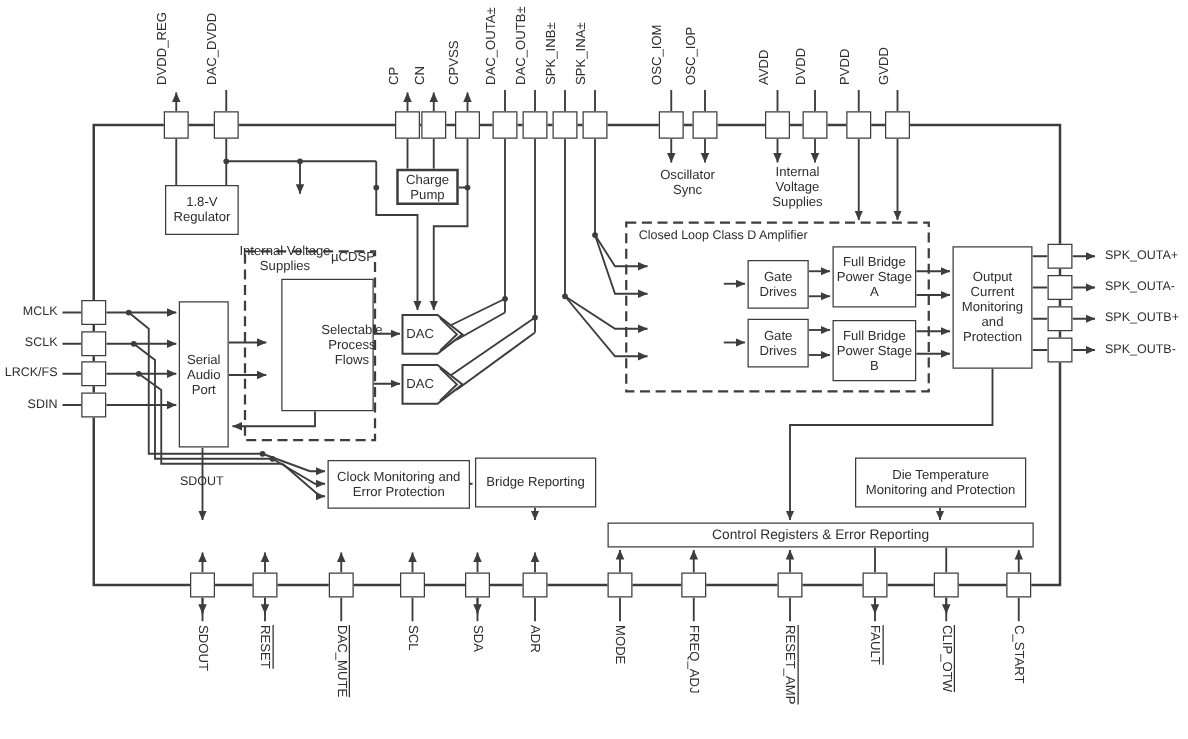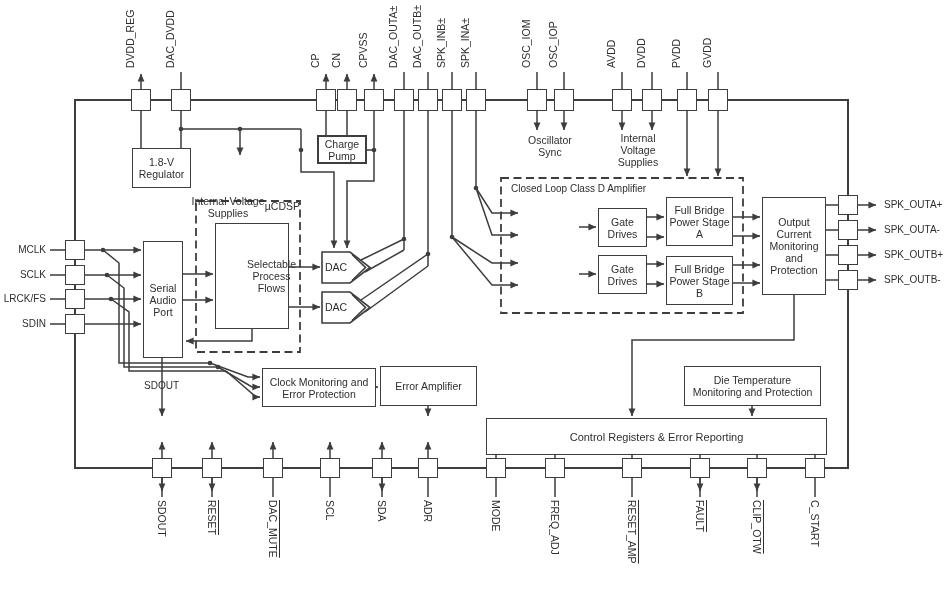--- a/index.html
+++ b/index.html
@@ -143,21 +143,21 @@
     </g>
   </svg>
 
   <div class="blk" style="left:132px;top:148px;width:59px;height:40px;">1.8-V
 Regulator</div>
   <div class="blk heavy" style="left:317px;top:135px;width:50px;height:29px;">Charge
 Pump</div>
   <div class="blk" style="left:143px;top:241px;width:40px;height:117px;">Serial
 Audio
 Port</div>
-  <div class="blk" style="left:215px;top:223px;width:74px;height:106px;padding-left:39px;">Selectable
+  <div class="blk" style="left:225px;top:223px;width:74px;height:106px;padding-left:39px;">Selectable
 Process
 Flows</div>
   <div class="dactext" style="left:325px;top:261px;">DAC</div>
   <div class="dactext" style="left:325px;top:301px;">DAC</div>
   <div class="blk" style="left:598px;top:208px;width:49px;height:39px;">Gate
 Drives</div>
   <div class="blk" style="left:598px;top:255px;width:49px;height:39px;">Gate
 Drives</div>
   <div class="blk" style="left:666px;top:197px;width:67px;height:49px;">Full Bridge
 Power Stage
@@ -165,24 +165,24 @@
   <div class="blk" style="left:666px;top:256px;width:67px;height:49px;">Full Bridge
 Power Stage
 B</div>
   <div class="blk" style="left:762px;top:197px;width:64px;height:98px;">Output
 Current
 Monitoring
 and
 Protection</div>
   <div class="blk" style="left:262px;top:368px;width:114px;height:39px;">Clock Monitoring and
 Error Protection</div>
-  <div class="blk" style="left:380px;top:366px;width:97px;height:40px;">Error Amplifier</div>
+  <div class="blk" style="left:380px;top:366px;width:97px;height:40px;">Bridge Reporting</div>
   <div class="blk" style="left:684px;top:366px;width:137px;height:40px;">Die Temperature
 Monitoring and Protection</div>
-  <div class="blk bar" style="left:486px;top:418px;width:341px;height:37px;">Control Registers &amp; Error Reporting</div>
+  <div class="blk bar" style="left:486px;top:418px;width:341px;height:20px;">Control Registers &amp; Error Reporting</div>
 
   <div class="flabel" style="left:196px;top:200px;width:104px;text-align:right;">µCDSP</div>
   <div class="hlab" style="left:511px;top:183px;">Closed Loop Class D Amplifier</div>
 
   <div class="flabel" style="left:184px;top:158px;width:88px;margin-top:37px;">Internal Voltage
 Supplies</div>
   <div class="flabel" style="left:506px;top:134px;width:88px;">Oscillator
 Sync</div>
   <div class="flabel" style="left:594px;top:132px;width:88px;">Internal
 Voltage

